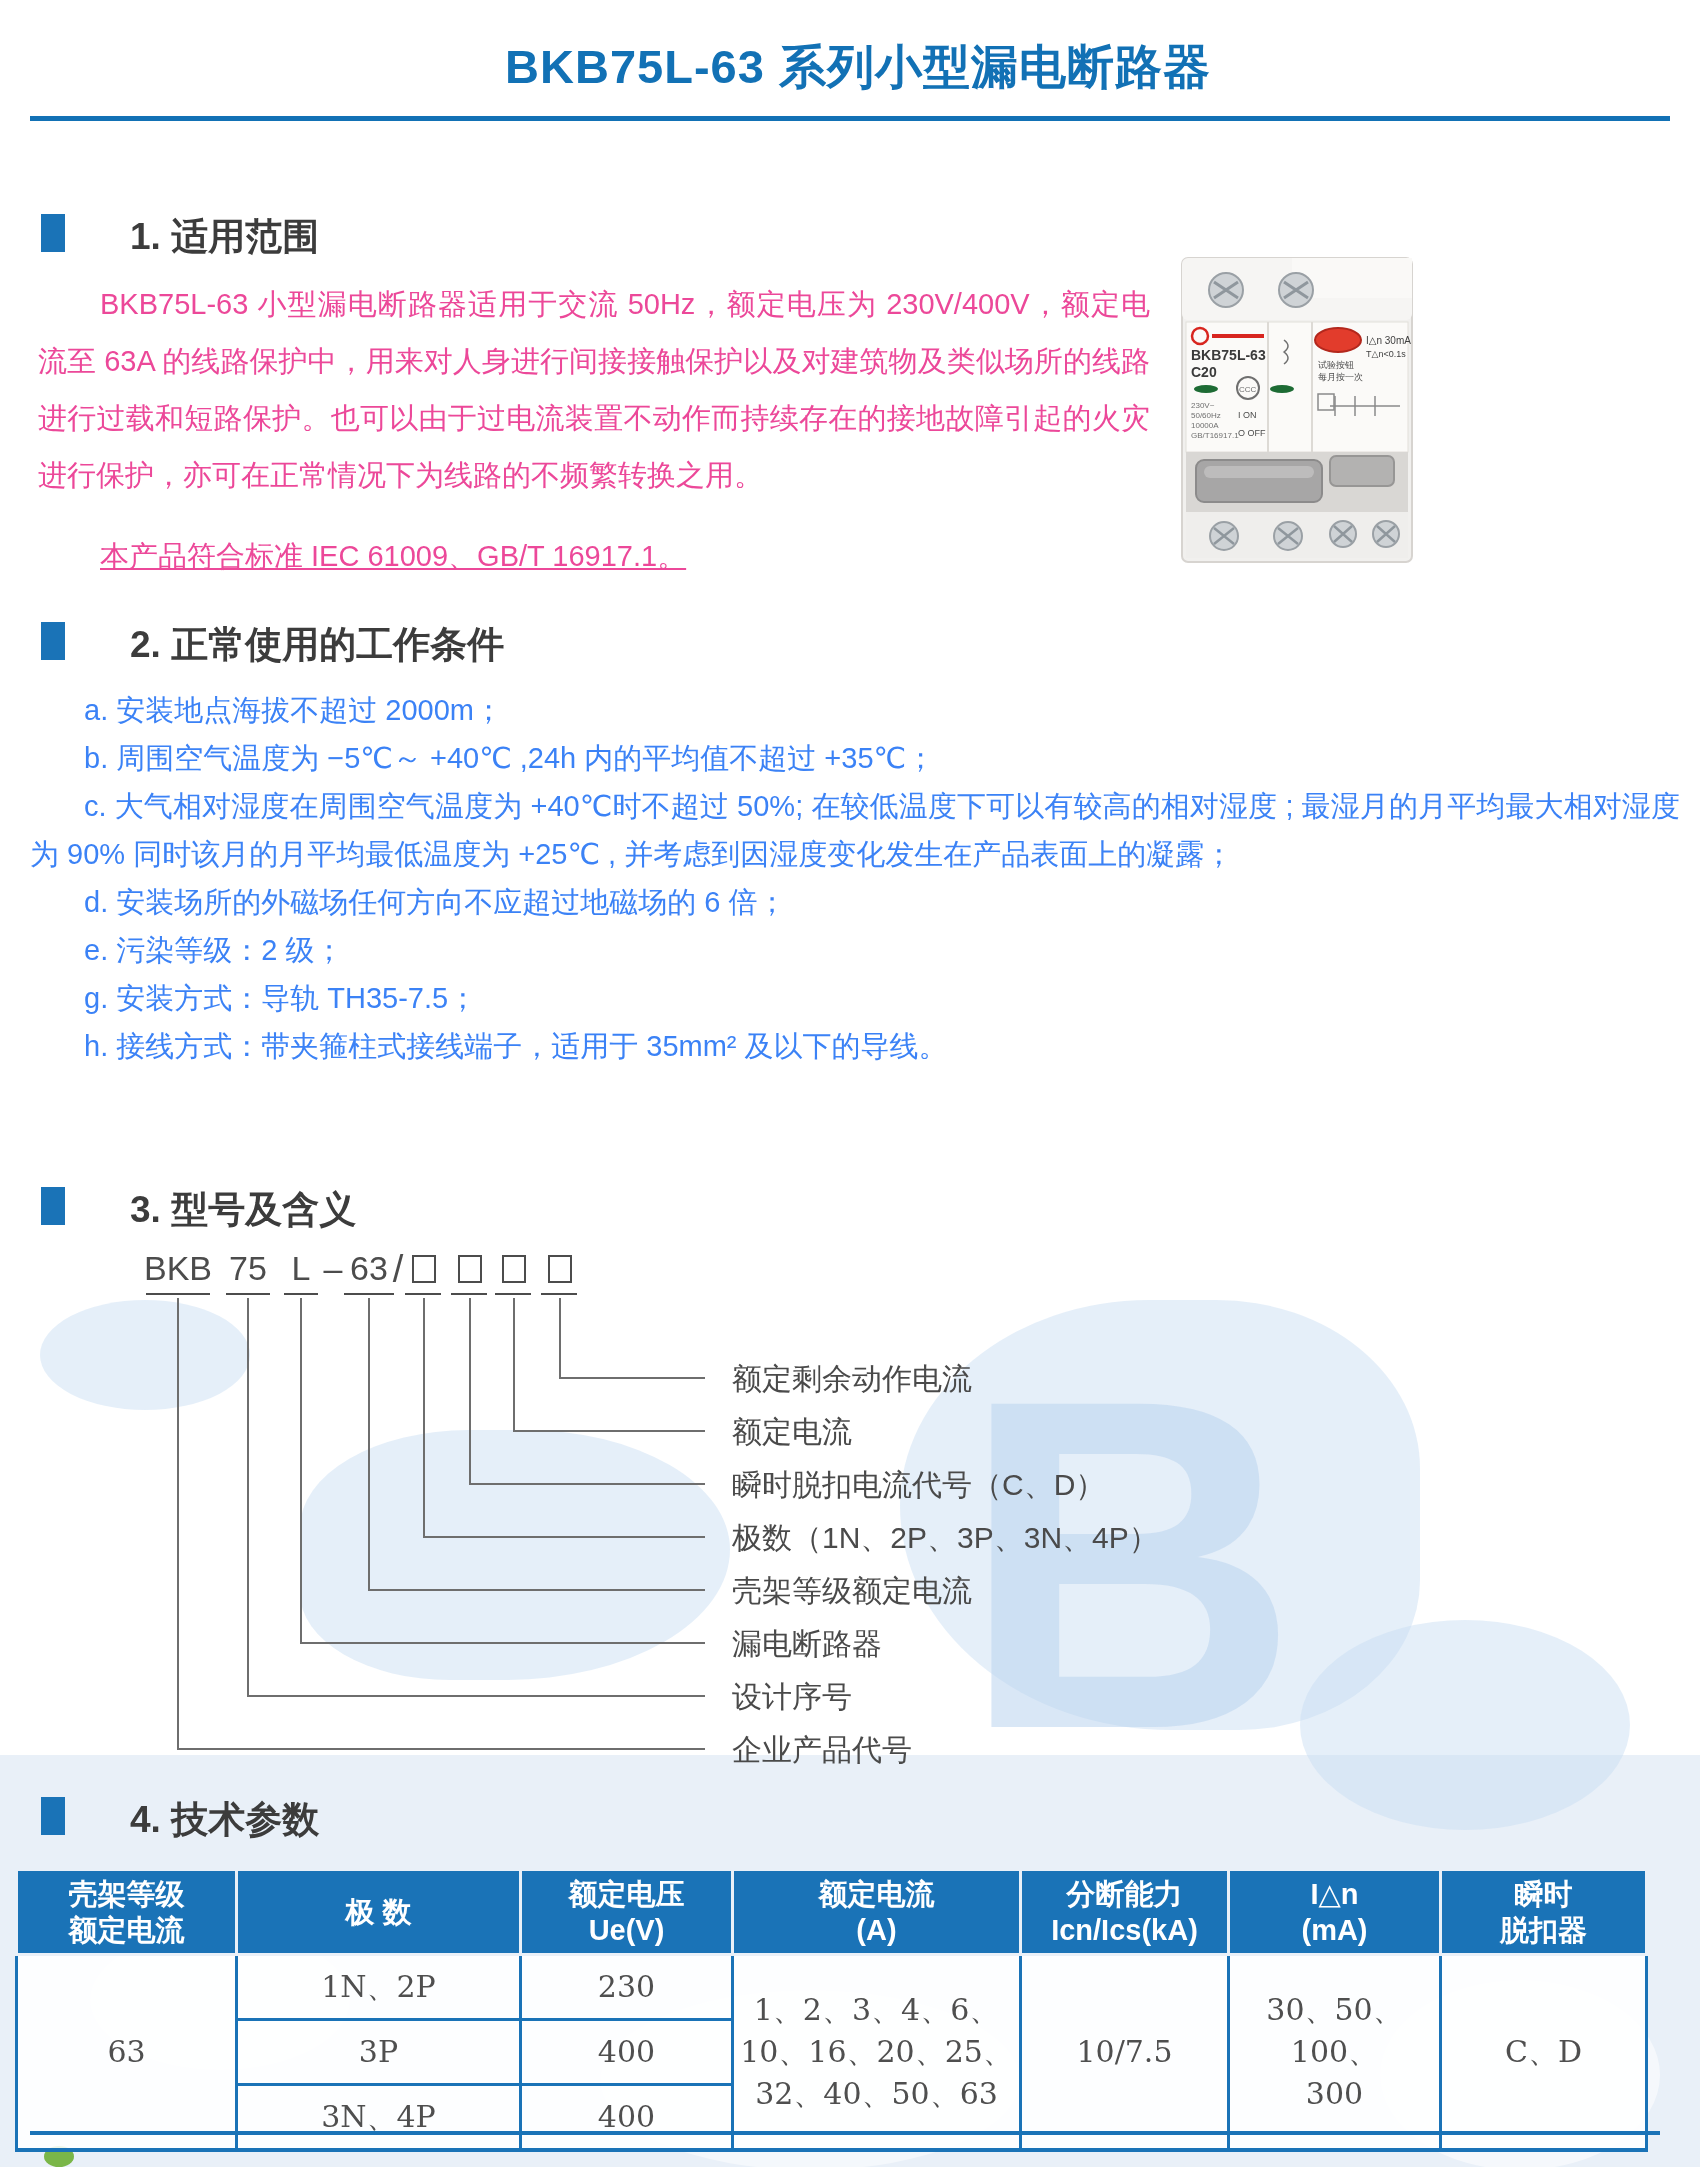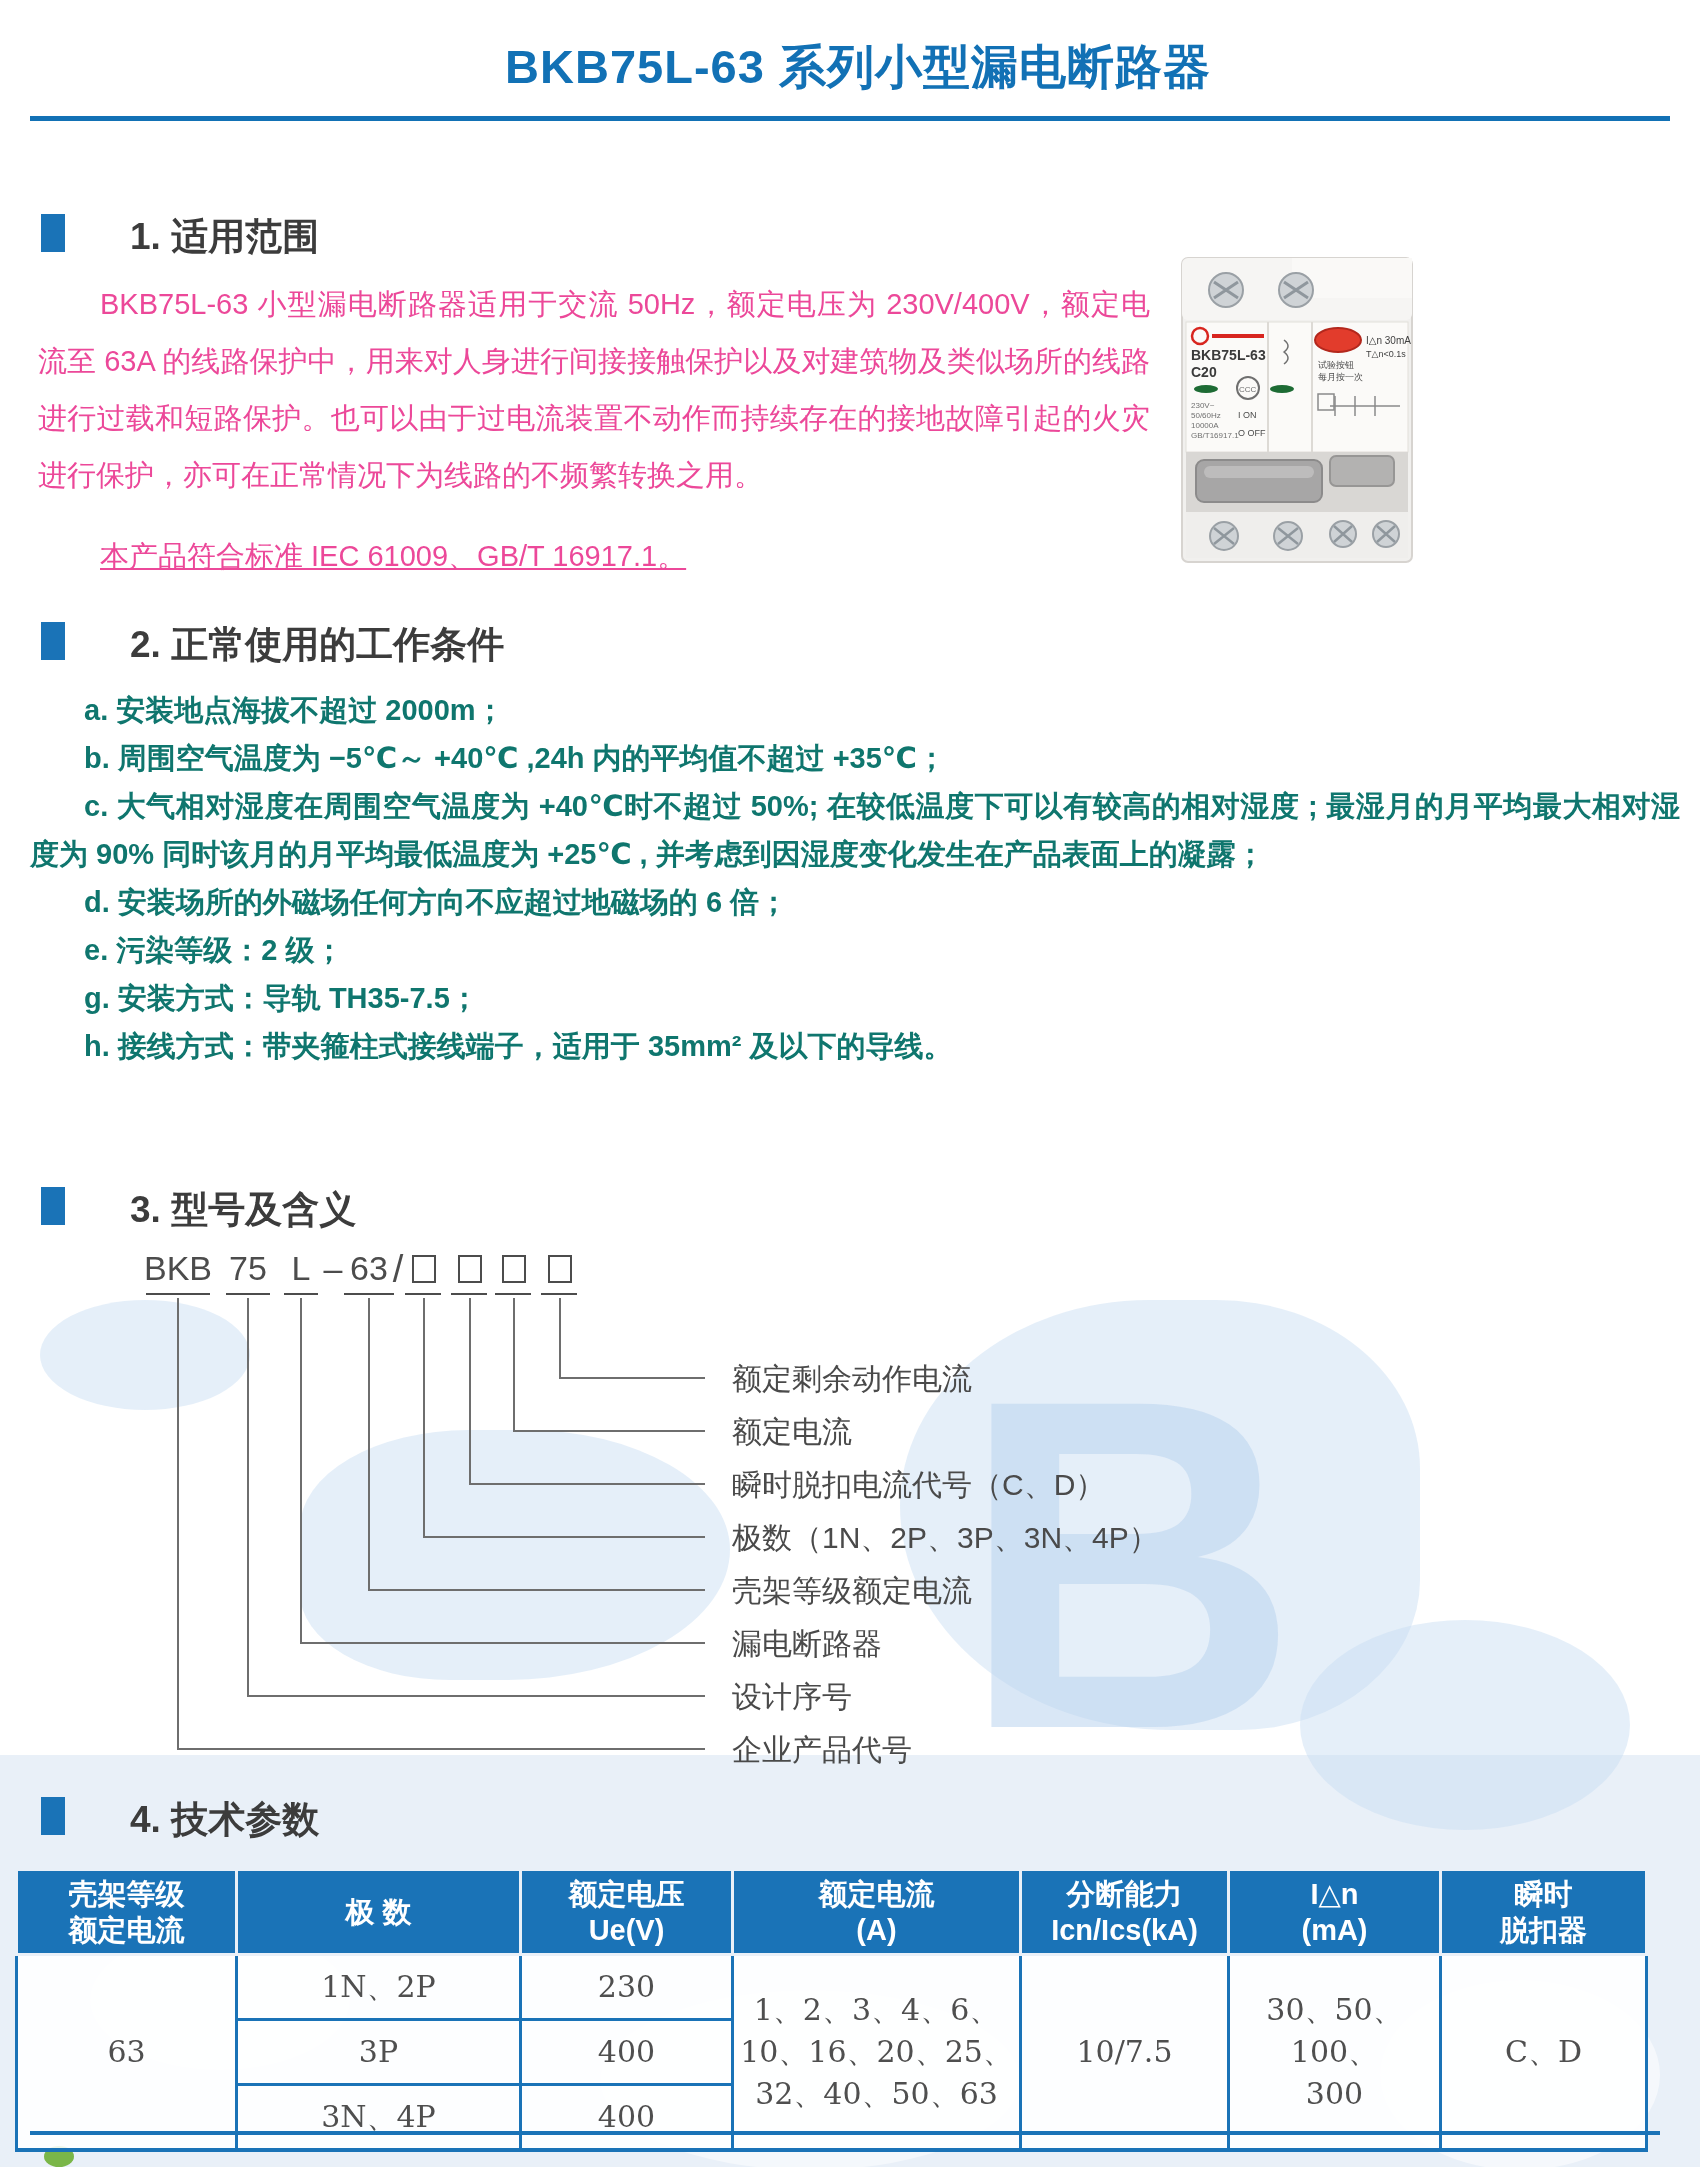--- a/index.html
+++ b/index.html
@@ -39,21 +39,21 @@
   .s1-body{
     position:absolute;left:38px;top:276px;width:1112px;
     font-size:29px;line-height:57px;text-align:justify;color:#ec4899;
   }
   .s1-body p{margin:0;text-indent:62px;}
   .s1-body p.p2{margin-top:24px;text-decoration:underline;}
   .product-photo{position:absolute;left:1180px;top:256px;width:234px;height:308px;}
   
   .s2-list{
     position:absolute;left:30px;top:686px;width:1650px;
-    font-size:29px;line-height:48px;text-align:justify;color:#0f766e;font-weight:bold;
+    font-size:29px;line-height:48px;text-align:justify;color:#3b82f6;
   }
   .s2-list p{margin:0;text-indent:54px;}
   
   .diagram{position:absolute;left:0;top:1230px;width:1700px;height:560px;}
   
   table.tech{
     position:absolute;left:15px;top:1868px;width:1630px;
     border-collapse:collapse;table-layout:fixed;
     border:3px solid #1a73b7;border-bottom:4px solid #1a73b7;
   }

